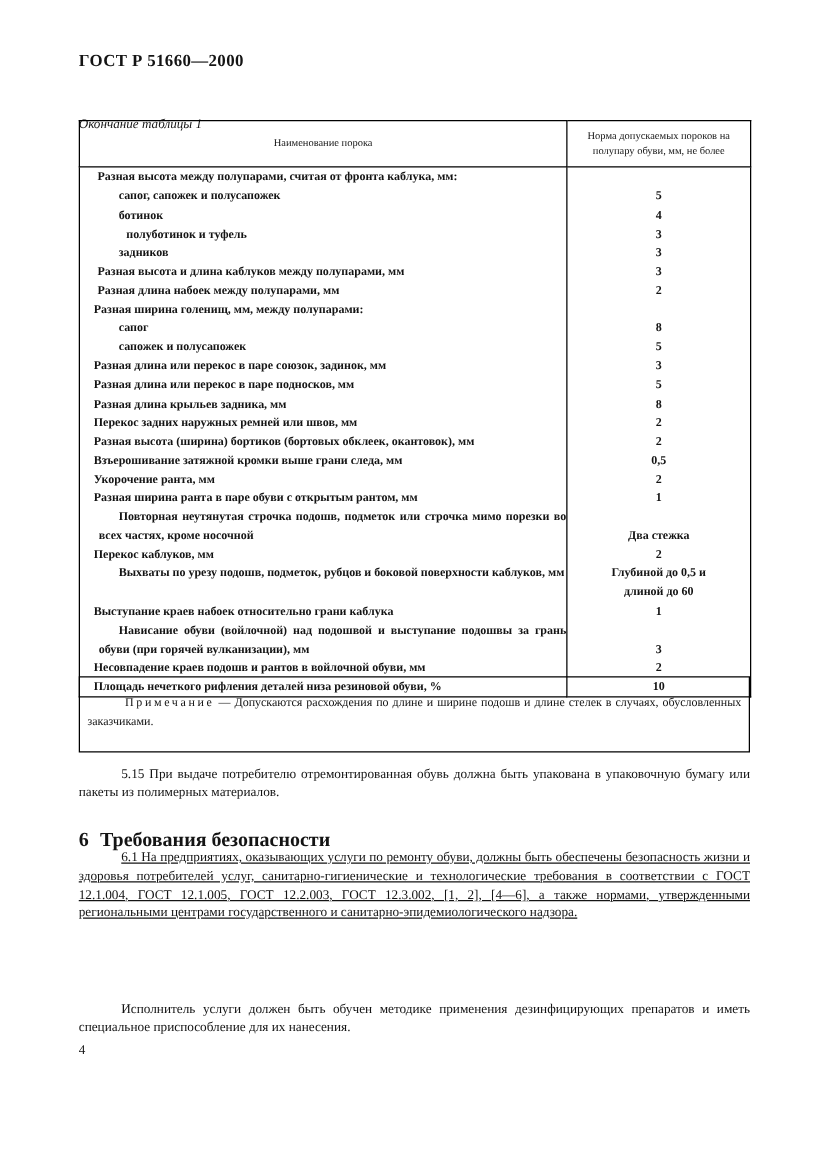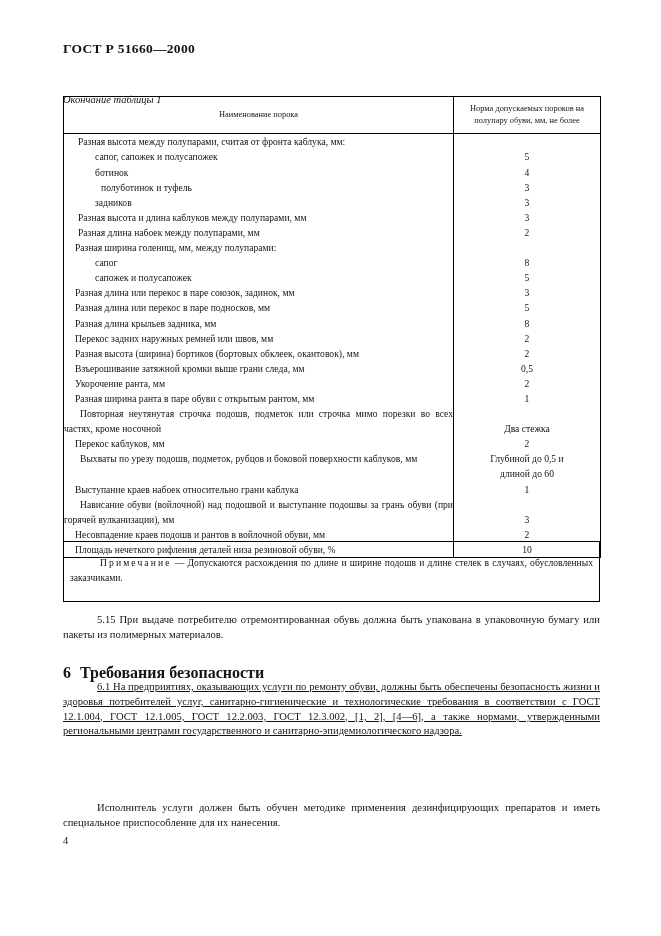--- a/index.html
+++ b/index.html
@@ -63,40 +63,42 @@
     padding: 6px 8px;
     height: 36px;
     box-sizing: border-box;
   }
   .gost-table td {
     border-left: 1.6px solid #000;
     border-right: 1.6px solid #000;
     border-bottom: 1.6px solid #000;
     padding: 0;
     vertical-align: top;
+    font-weight: bold;
   }
   .body-cell-name { padding: 7px 4px 7px 0; }
   .body-cell-norm { padding: 7px 6px 7px 6px; text-align: center; }
 
   .rows { display: block; }
   .row-line {
     font-size: 9.6px;
     line-height: 15.1px;
     height: 15.1px;
     white-space: nowrap;
     overflow: visible;
   }
   .row-line.wrap {
     white-space: normal;
     height: auto;
     text-align: justify;
     text-align-last: left;
   }
   .row-line.wrap2 {
     height: 30.2px;
+    margin-left: 15px;
   }
   .lvl-num { padding-left: 14px; }
   .lvl-num-wide { padding-left: 11px; }
   .lvl-sub { padding-left: 31px; }
   .lvl-sub2 { padding-left: 37px; }
 
   .norm-line {
     font-size: 9.6px;
     line-height: 15.1px;
     height: 15.1px;

